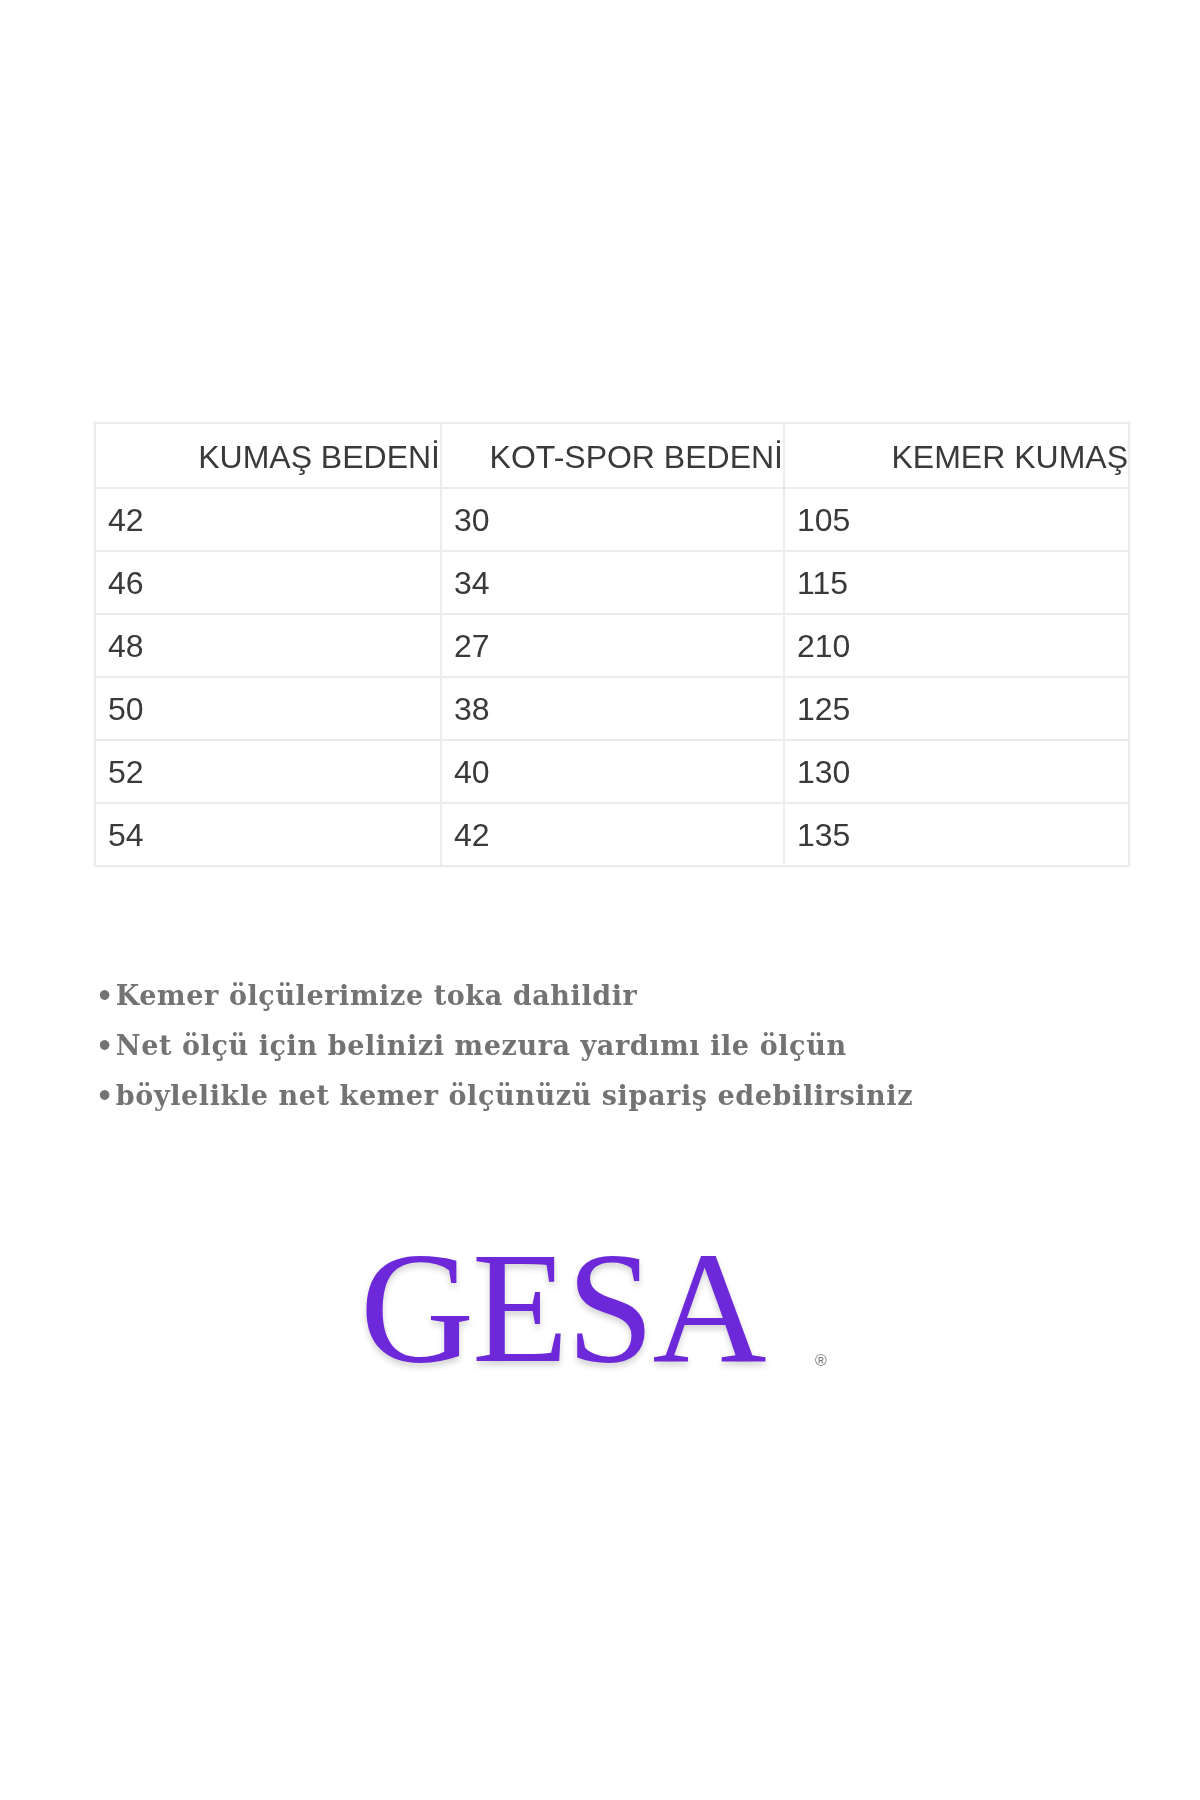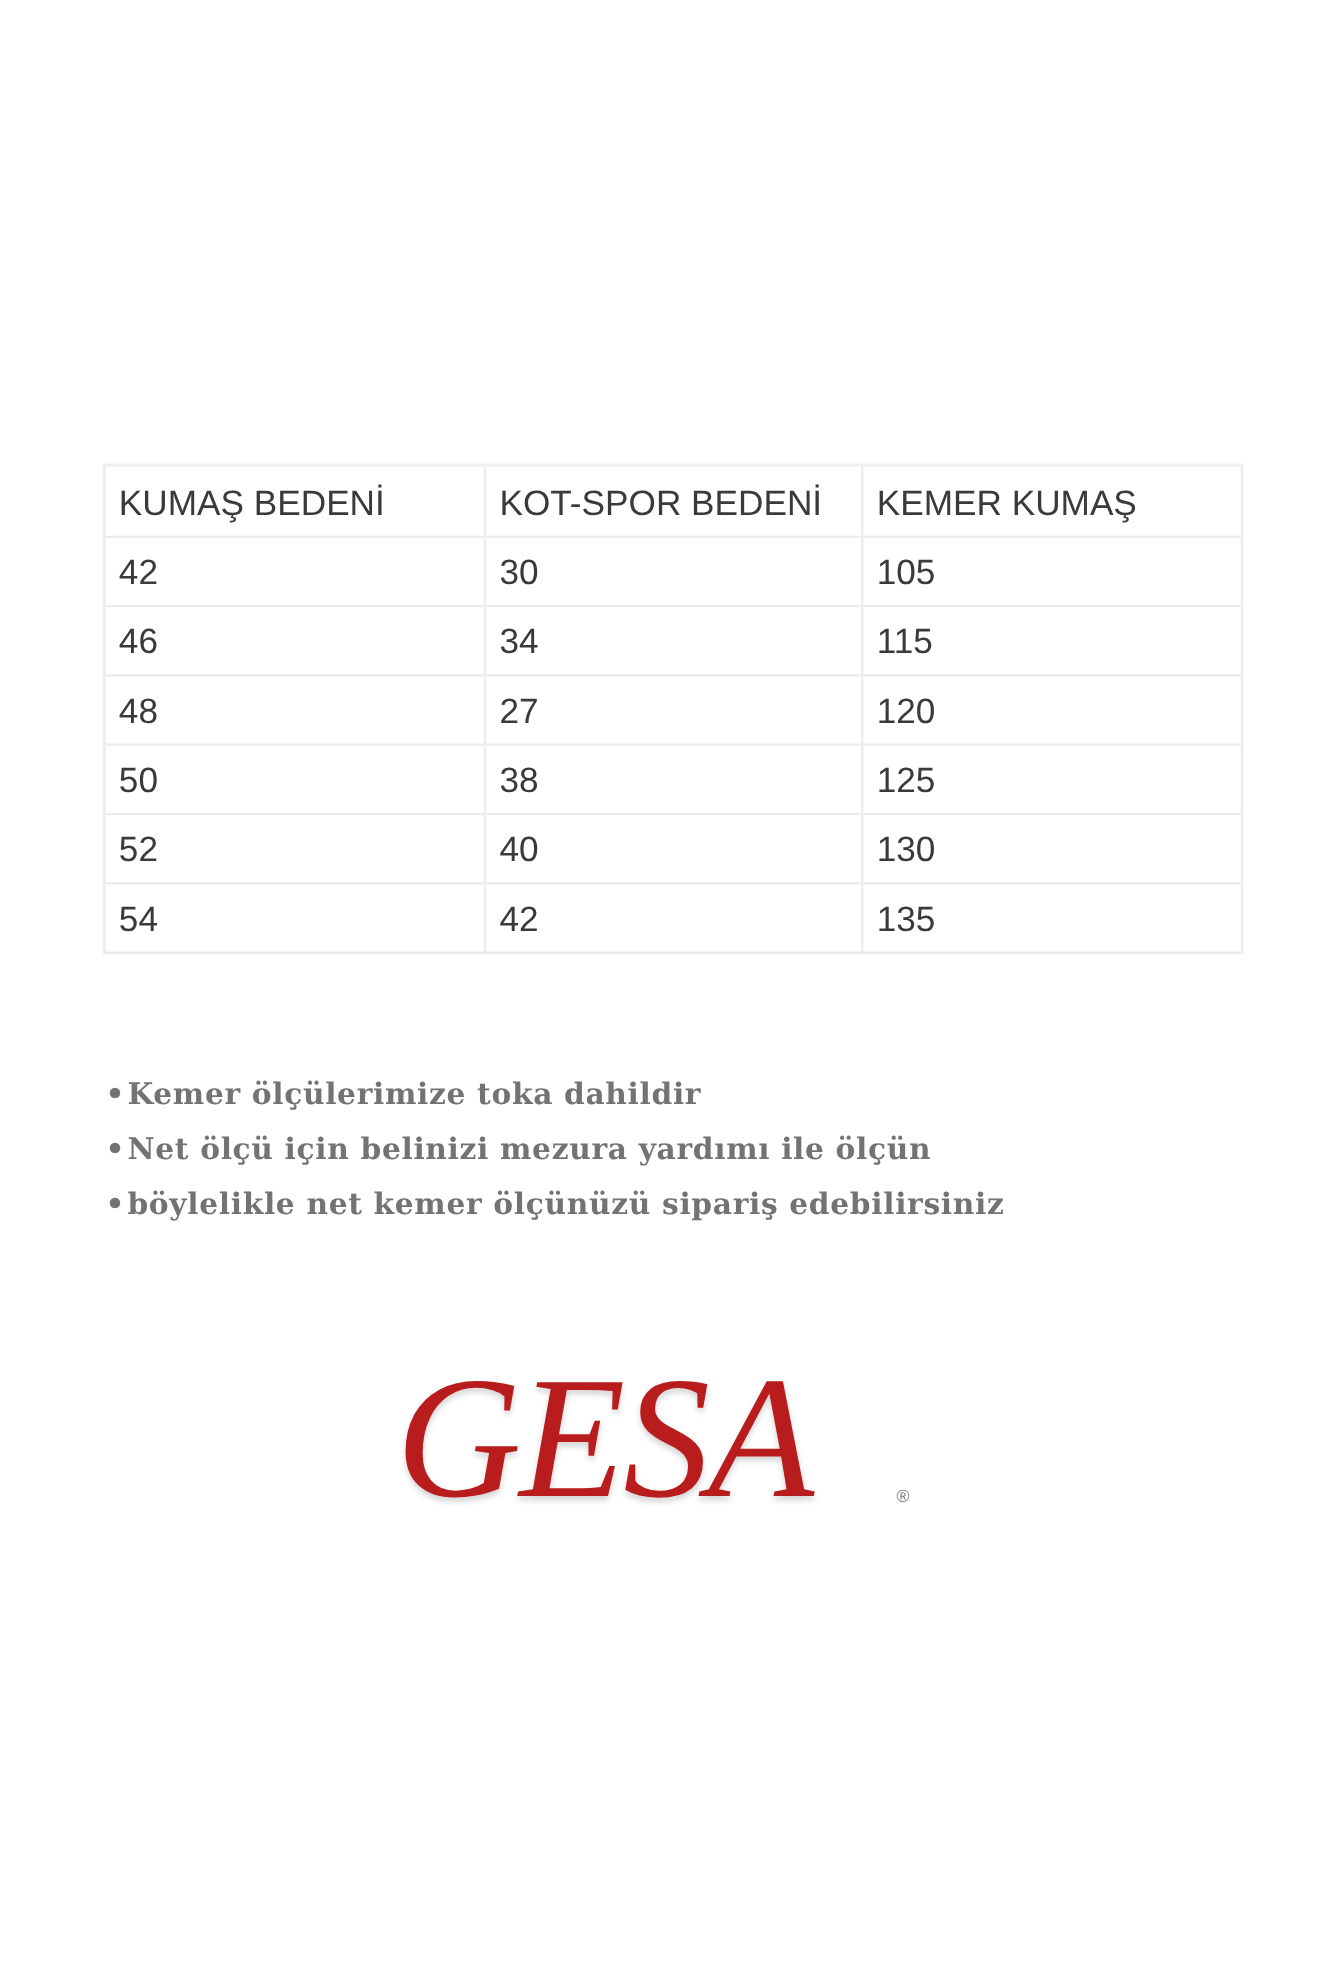--- a/index.html
+++ b/index.html
@@ -34,20 +34,21 @@
       padding: 0 0 0 12px;
       text-align: left;
       vertical-align: middle;
       font-size: 32px;
       font-weight: normal;
       white-space: nowrap;
       line-height: 1;
     }
     .size-table th {
       padding-top: 2px;
+      text-align: right;
     }
     .notes {
       position: absolute;
       left: 96px;
       top: 978px;
       margin: 0;
       padding: 0;
       list-style: none;
       font-family: "DejaVu Serif", serif;
       font-weight: bold;
@@ -71,24 +72,23 @@
       width: 480px;
       height: 160px;
     }
     .logo-text {
       position: absolute;
       left: 0;
       top: 0;
       font-family: "Liberation Serif", serif;
       font-size: 158px;
       line-height: 160px;
-      color: #b91c1c;
+      color: #6d28d9;
       letter-spacing: -2px;
       text-shadow: 0 4px 6px rgba(0,0,0,0.18);
-      font-style: italic;
     }
     .logo-reg {
       position: absolute;
       left: 455px;
       top: 124px;
       font-family: "Liberation Sans", sans-serif;
       font-size: 16px;
       color: #777777;
     }
   </style>
@@ -115,21 +115,21 @@
       <td>105</td>
     </tr>
     <tr>
       <td>46</td>
       <td>34</td>
       <td>115</td>
     </tr>
     <tr>
       <td>48</td>
       <td>27</td>
-      <td>120</td>
+      <td>210</td>
     </tr>
     <tr>
       <td>50</td>
       <td>38</td>
       <td>125</td>
     </tr>
     <tr>
       <td>52</td>
       <td>40</td>
       <td>130</td>

